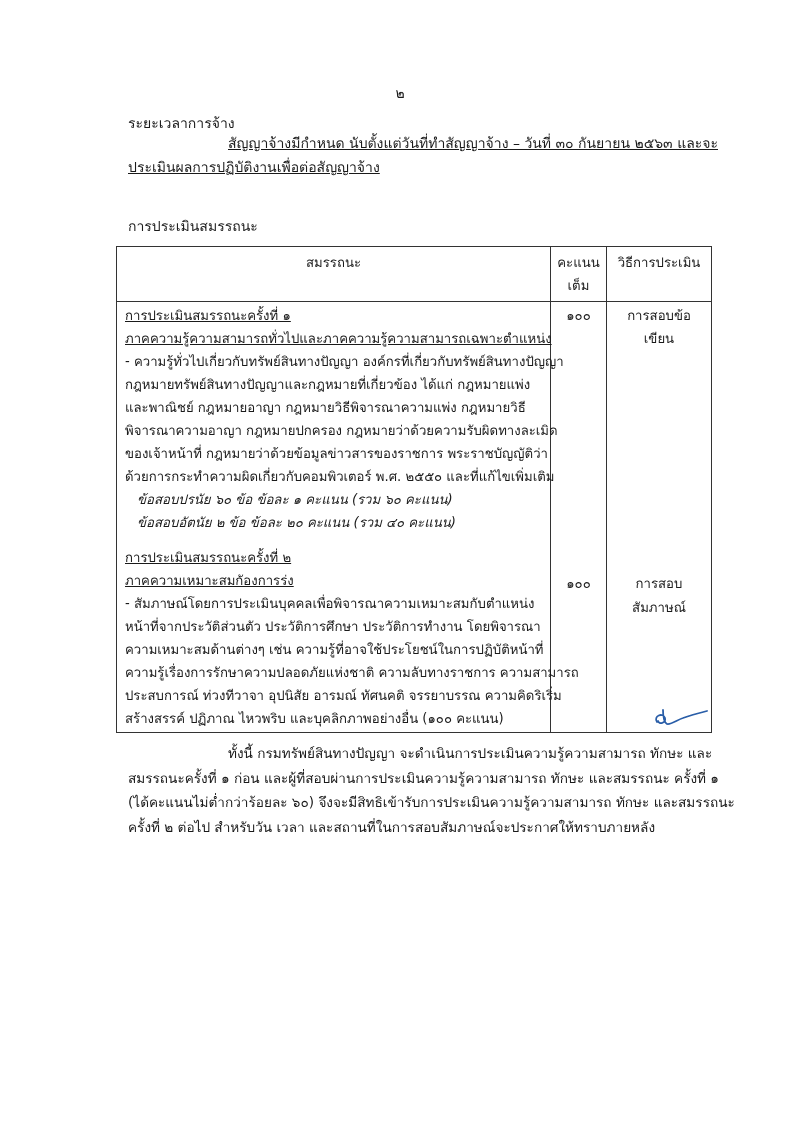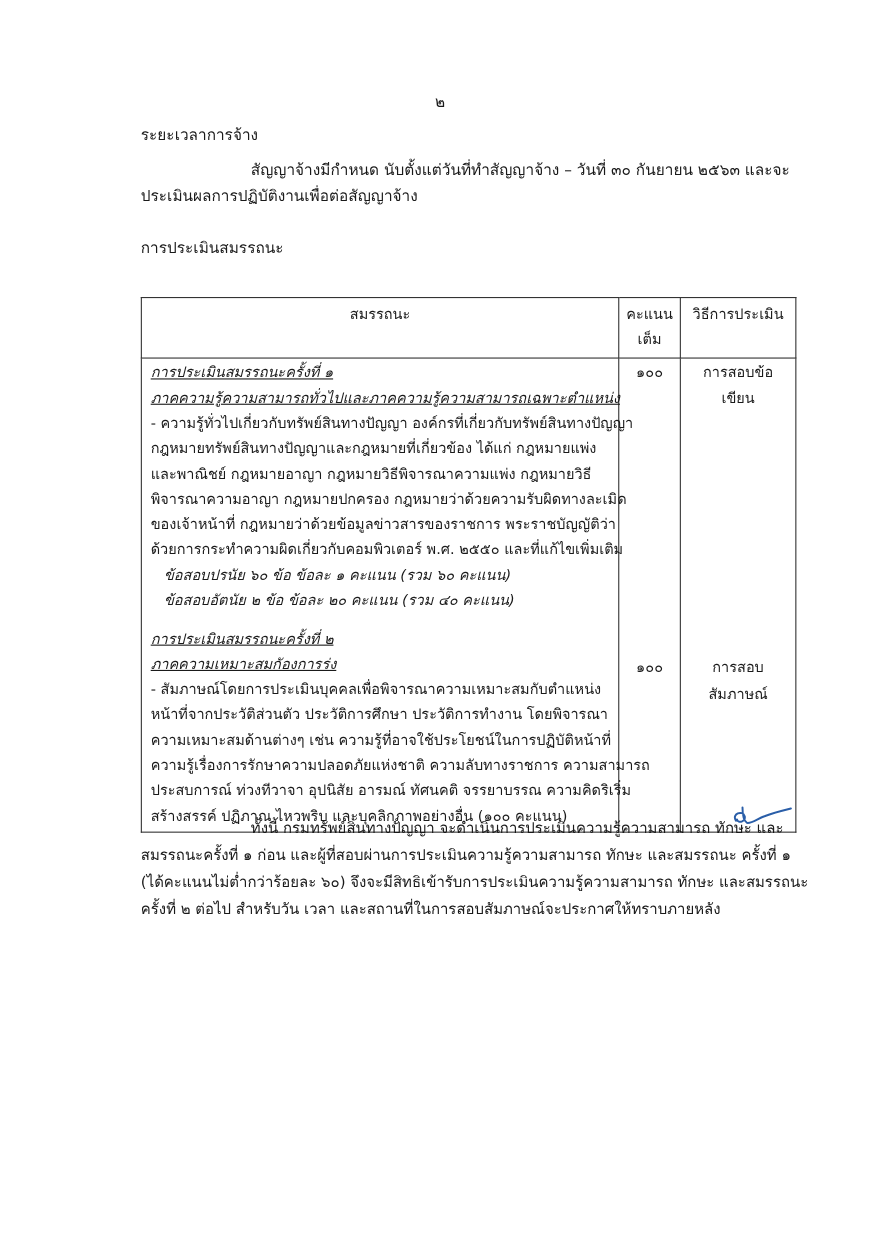--- a/index.html
+++ b/index.html
@@ -34,52 +34,51 @@
     }
     .heading-employment { top: 113px; text-align: right; }
     .heading-assessment { top: 216px; }
     .para {
       position: absolute;
       left: 128px;
       width: 600px;
       font-size: 14px;
       line-height: 24px;
     }
-    .para-employment { top: 143px; }
+    .para-employment { top: 131px; text-decoration: underline; }
     .para-line { display: block; white-space: nowrap; }
     .indent { padding-left: 100px; }
 
     table.comp-table {
       position: absolute;
-      left: 128px;
+      left: 116px;
       top: 246px;
       width: 595px;
       border-collapse: collapse;
       table-layout: fixed;
       font-size: 13.2px;
-      margin-top: 24px;
     }
     table.comp-table th,
     table.comp-table td {
       border: 1px solid #333333;
       vertical-align: top;
       font-weight: normal;
       line-height: 23px;
     }
     col.c1 { width: 434px; }
     col.c2 { width: 56px; }
     col.c3 { width: 105px; }
     th.h-comp { text-align: center; padding: 4px 4px; height: 38px; }
     th.h-score { text-align: center; padding: 4px 2px; }
     th.h-method { text-align: center; padding: 4px 2px; }
     td.c-comp { padding: 2px 6px 2px 8px; height: 420px; }
     td.c-score { text-align: center; padding: 2px 2px; position: relative; }
     td.c-method { text-align: center; padding: 2px 18px; position: relative; }
 
-    .u-title { text-decoration: underline; display: block; white-space: nowrap; font-style: italic; }
+    .u-title { text-decoration: underline; display: block; white-space: nowrap; }
     .line { display: block; white-space: nowrap; }
     .italic-line { display: block; font-style: italic; white-space: nowrap; padding-left: 12px; }
     .spacer { display: block; height: 12px; }
 
     .score-2 { position: absolute; left: 0; right: 0; top: 270px; text-align: center; }
     .method-1 { display: block; }
     .method-2 { position: absolute; left: 0; right: 0; top: 270px; text-align: center; line-height: 24px; }
 
     .signature {
       position: absolute;

